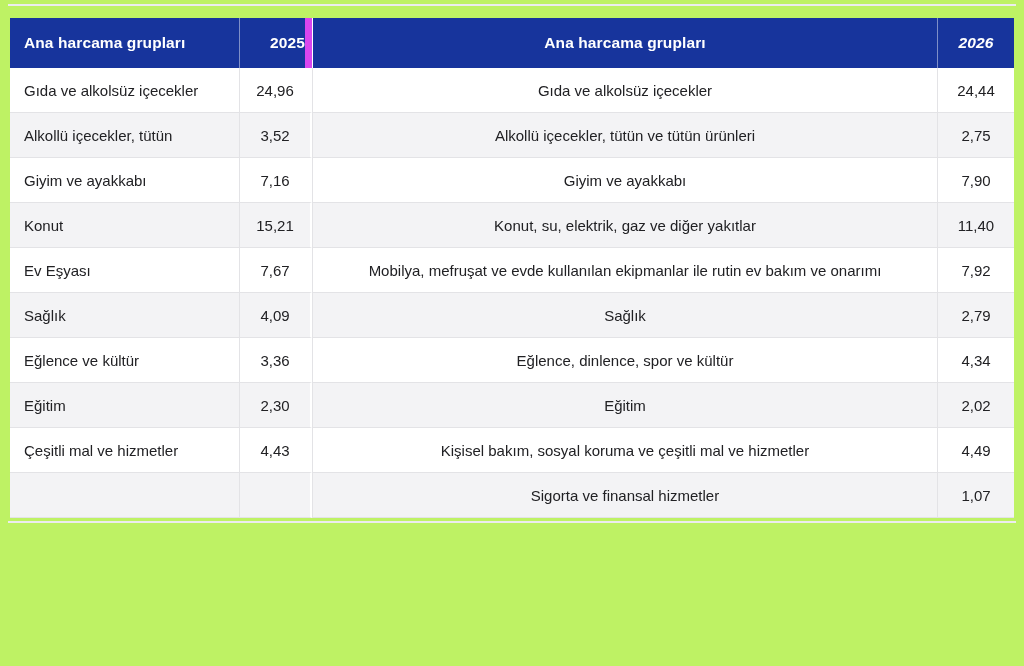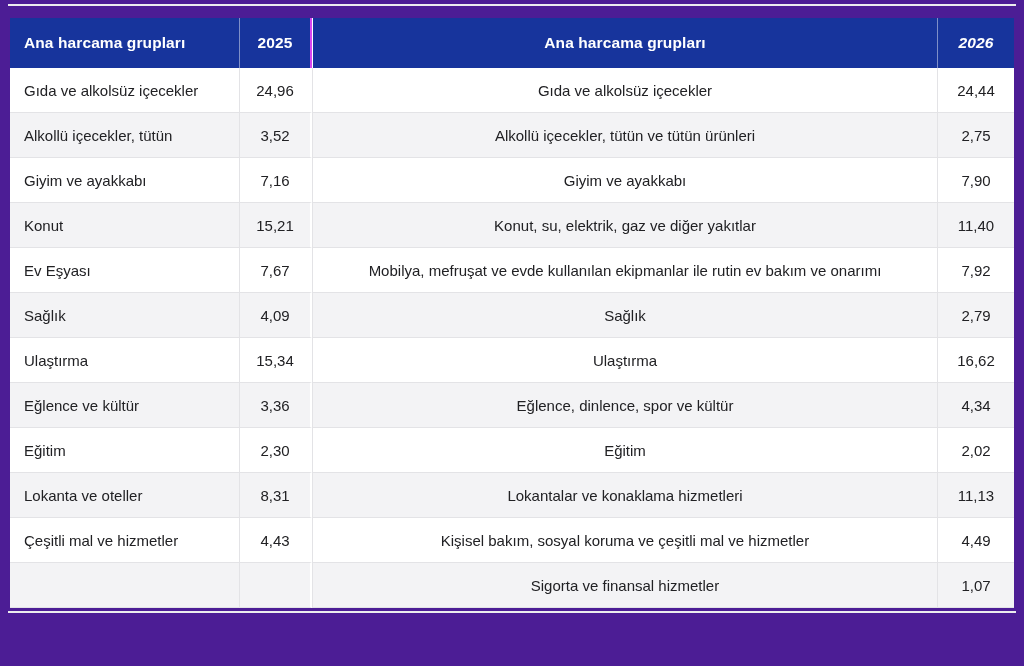--- a/index.html
+++ b/index.html
@@ -14,21 +14,21 @@
   html, body {
     width: 1024px;
     background: #ffffff;
     font-family: "Liberation Sans", sans-serif;
   }
   .page {
     position: relative;
     width: 1024px;
     height: 666px;
     overflow: hidden;
-    background: #4c1d95;
+    background: #bef264;
   }
   .hairline {
     height: 2px;
     background: var(--hairline);
     margin: 0 8px;
   }
   .hairline.top { margin-top: 4px; margin-bottom: 12px; }
   .hairline.bottom { margin-top: 3px; }
   table.grid {
     border-collapse: separate;
@@ -41,21 +41,21 @@
     background: var(--header-bg);
     color: var(--header-text);
     font-weight: bold;
     font-size: 15.5px;
     height: 50px;
     box-sizing: border-box;
     vertical-align: middle;
     letter-spacing: 0.1px;
   }
   th.c1 { text-align: left; padding-left: 14px; border-right: 1px solid rgba(255,255,255,0.45); }
-  th.c2 { text-align: center; border-right: 2px solid #d946ef; }
+  th.c2 { text-align: right; border-right: 7px solid #d946ef; }
   th.c3 { text-align: center; border-left: 1px solid #ffffff; border-right: 1px solid rgba(255,255,255,0.45); }
   th.c4 { text-align: center; font-style: italic; }
   td {
     height: 45px;
     box-sizing: border-box;
     vertical-align: middle;
     font-size: 15px;
     color: var(--body-text);
     border-bottom: 1px solid var(--border);
     background: #ffffff;
@@ -121,42 +121,30 @@
           <td class="c3">Mobilya, mefruşat ve evde kullanılan ekipmanlar ile rutin ev bakım ve onarımı</td>
           <td class="c4">7,92</td>
         </tr>
         <tr>
           <td class="c1">Sağlık</td>
           <td class="c2">4,09</td>
           <td class="c3">Sağlık</td>
           <td class="c4">2,79</td>
         </tr>
         <tr>
-          <td class="c1">Ulaştırma</td>
-          <td class="c2">15,34</td>
-          <td class="c3">Ulaştırma</td>
-          <td class="c4">16,62</td>
-        </tr>
-        <tr>
           <td class="c1">Eğlence ve kültür</td>
           <td class="c2">3,36</td>
           <td class="c3">Eğlence, dinlence, spor ve kültür</td>
           <td class="c4">4,34</td>
         </tr>
         <tr>
           <td class="c1">Eğitim</td>
           <td class="c2">2,30</td>
           <td class="c3">Eğitim</td>
           <td class="c4">2,02</td>
-        </tr>
-        <tr>
-          <td class="c1">Lokanta ve oteller</td>
-          <td class="c2">8,31</td>
-          <td class="c3">Lokantalar ve konaklama hizmetleri</td>
-          <td class="c4">11,13</td>
         </tr>
         <tr>
           <td class="c1">Çeşitli mal ve hizmetler</td>
           <td class="c2">4,43</td>
           <td class="c3">Kişisel bakım, sosyal koruma ve çeşitli mal ve hizmetler</td>
           <td class="c4">4,49</td>
         </tr>
         <tr>
           <td class="c1"></td>
           <td class="c2"></td>

